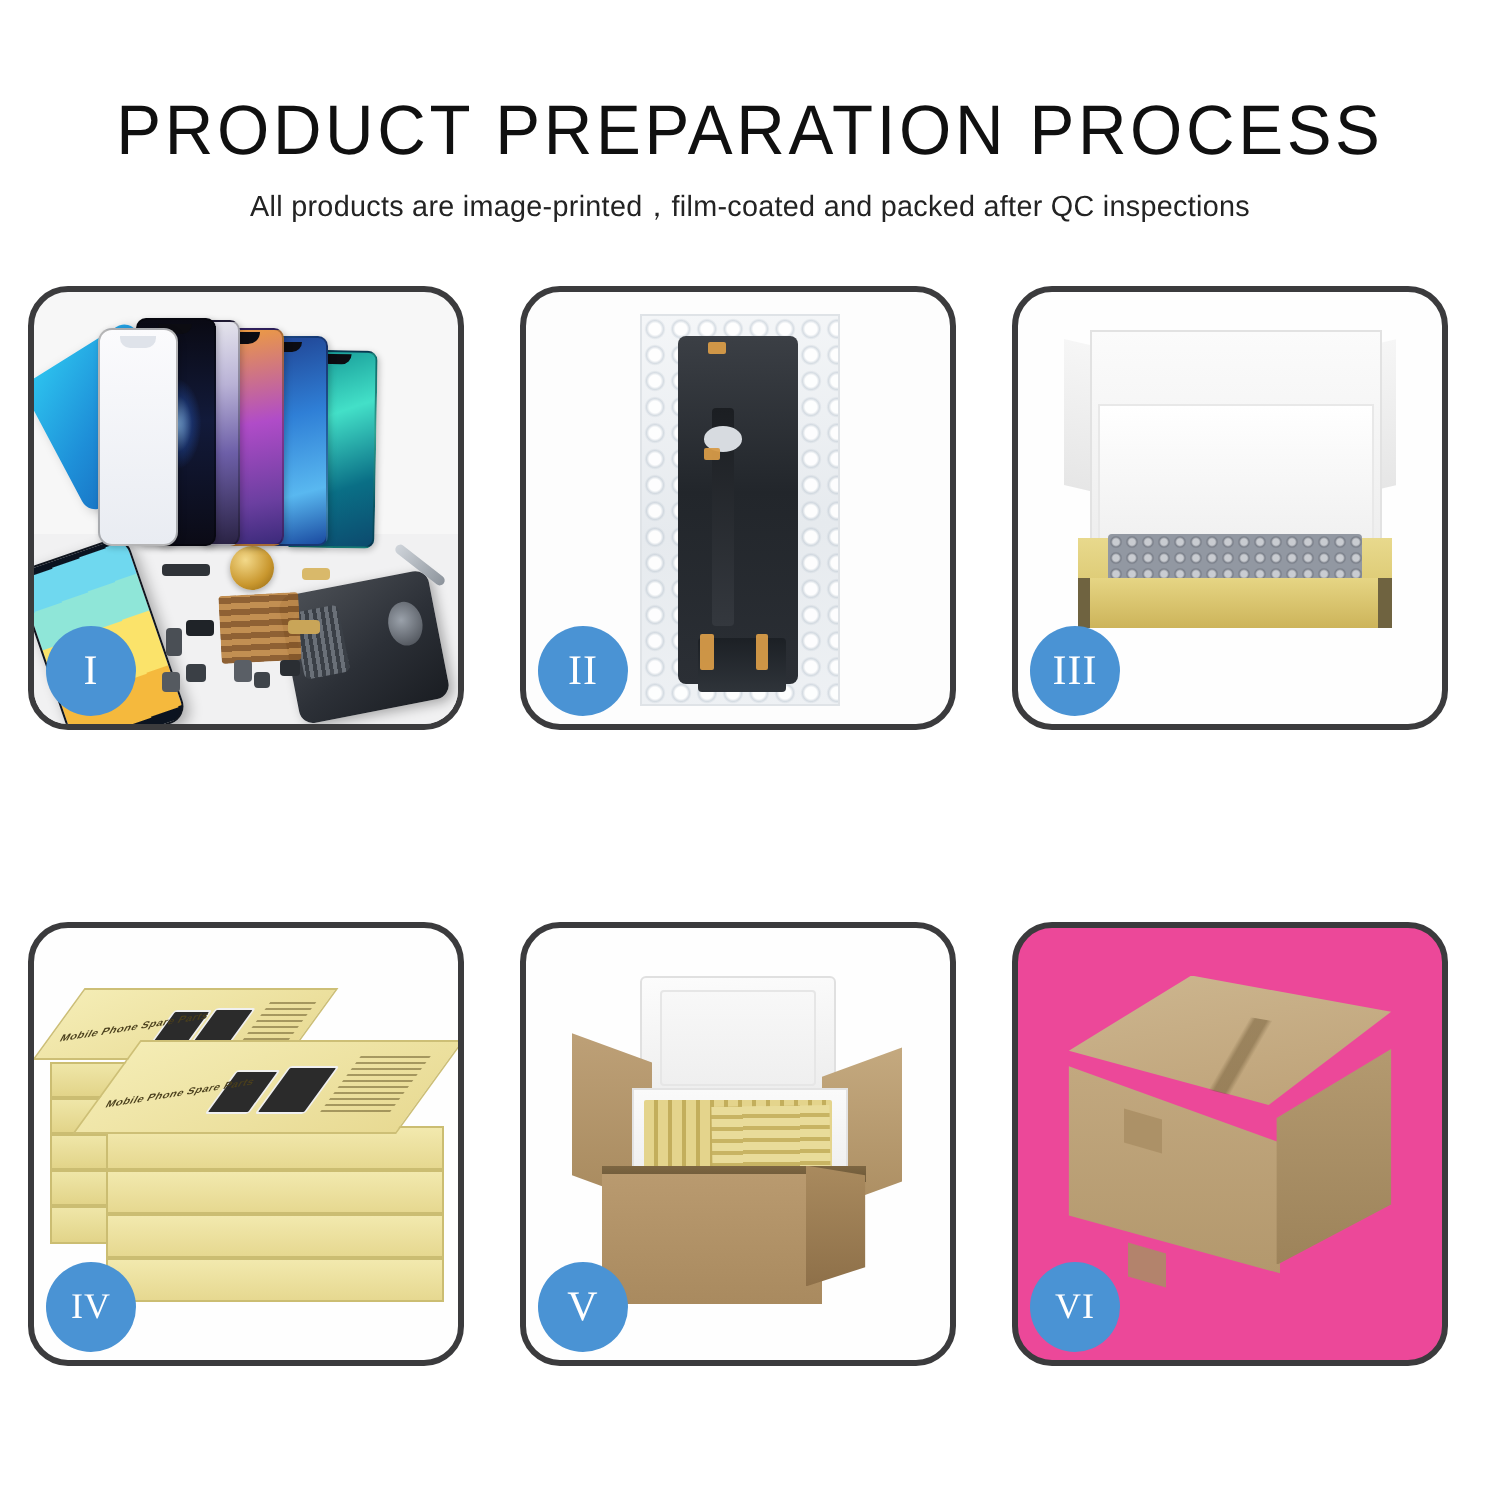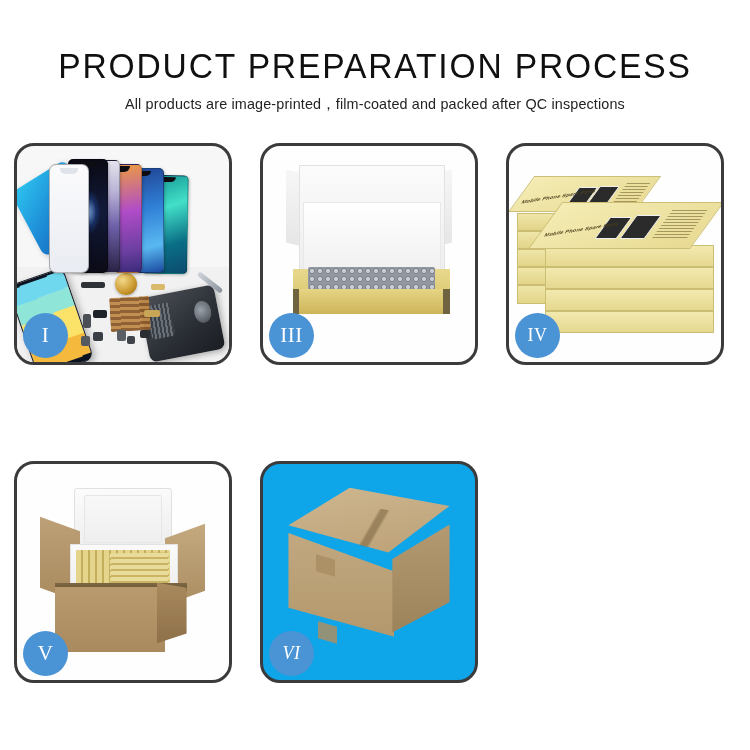--- a/index.html
+++ b/index.html
@@ -319,21 +319,21 @@
     position:absolute; left:66%; top:55%; width:14%; height:28%;
     background: linear-gradient(180deg,#a98a5e,#8e7049);
     clip-path: polygon(0 0, 100% 8%, 100% 84%, 0 100%);
   }
   .cartonRim {
     position:absolute; left:18%; top:55%; width:62%; height:4%;
     background: linear-gradient(180deg,#7d6642,#6a5636);
   }
 
   
-  .p6 { background: #0ea5e9; font-style: italic; }
+  .p6 { background: #ec4899; }
   .ctnTop {
     position:absolute; left:12%; top:11%; width:76%; height:30%;
     background: linear-gradient(170deg,#cdb68f,#bda177);
     clip-path: polygon(38% 0, 100% 28%, 62% 100%, 0 58%);
   }
   .ctnSeam {
     position:absolute; left:22%; top:19%; width:60%; height:22%;
     background: linear-gradient(120deg,transparent 46%, rgba(120,98,62,.55) 48% 52%, transparent 54%);
     clip-path: polygon(38% 0, 100% 28%, 62% 100%, 0 58%);
   }
@@ -399,20 +399,34 @@
         <div class="bit b6"></div>
         <div class="bit b7"></div>
         <div class="bit b8"></div>
         <div class="bit b9"></div>
         <div class="bit b10"></div>
         <div class="tool"></div>
       </div>
       <div class="badge">I</div>
     </div>
 
+    <div class="panel p2">
+      <div class="photo">
+        <div class="bubblePack">
+          <div class="innerScreen"></div>
+          <div class="flexCable"></div>
+          <div class="botConn"></div>
+          <div class="tapeBit tp1"></div>
+          <div class="tapeBit tp2"></div>
+          <div class="tapeBit tp3"></div>
+          <div class="tapeBit tp4"></div>
+        </div>
+      </div>
+      <div class="badge">II</div>
+    </div>
 
     <div class="panel p3">
       <div class="photo">
         <div class="lidWingL"></div>
         <div class="lidWingR"></div>
         <div class="lidBack"></div>
         <div class="foamSlab"></div>
         <div class="boxTray"></div>
         <div class="grayBubble"></div>
         <div class="trayFront"></div>

